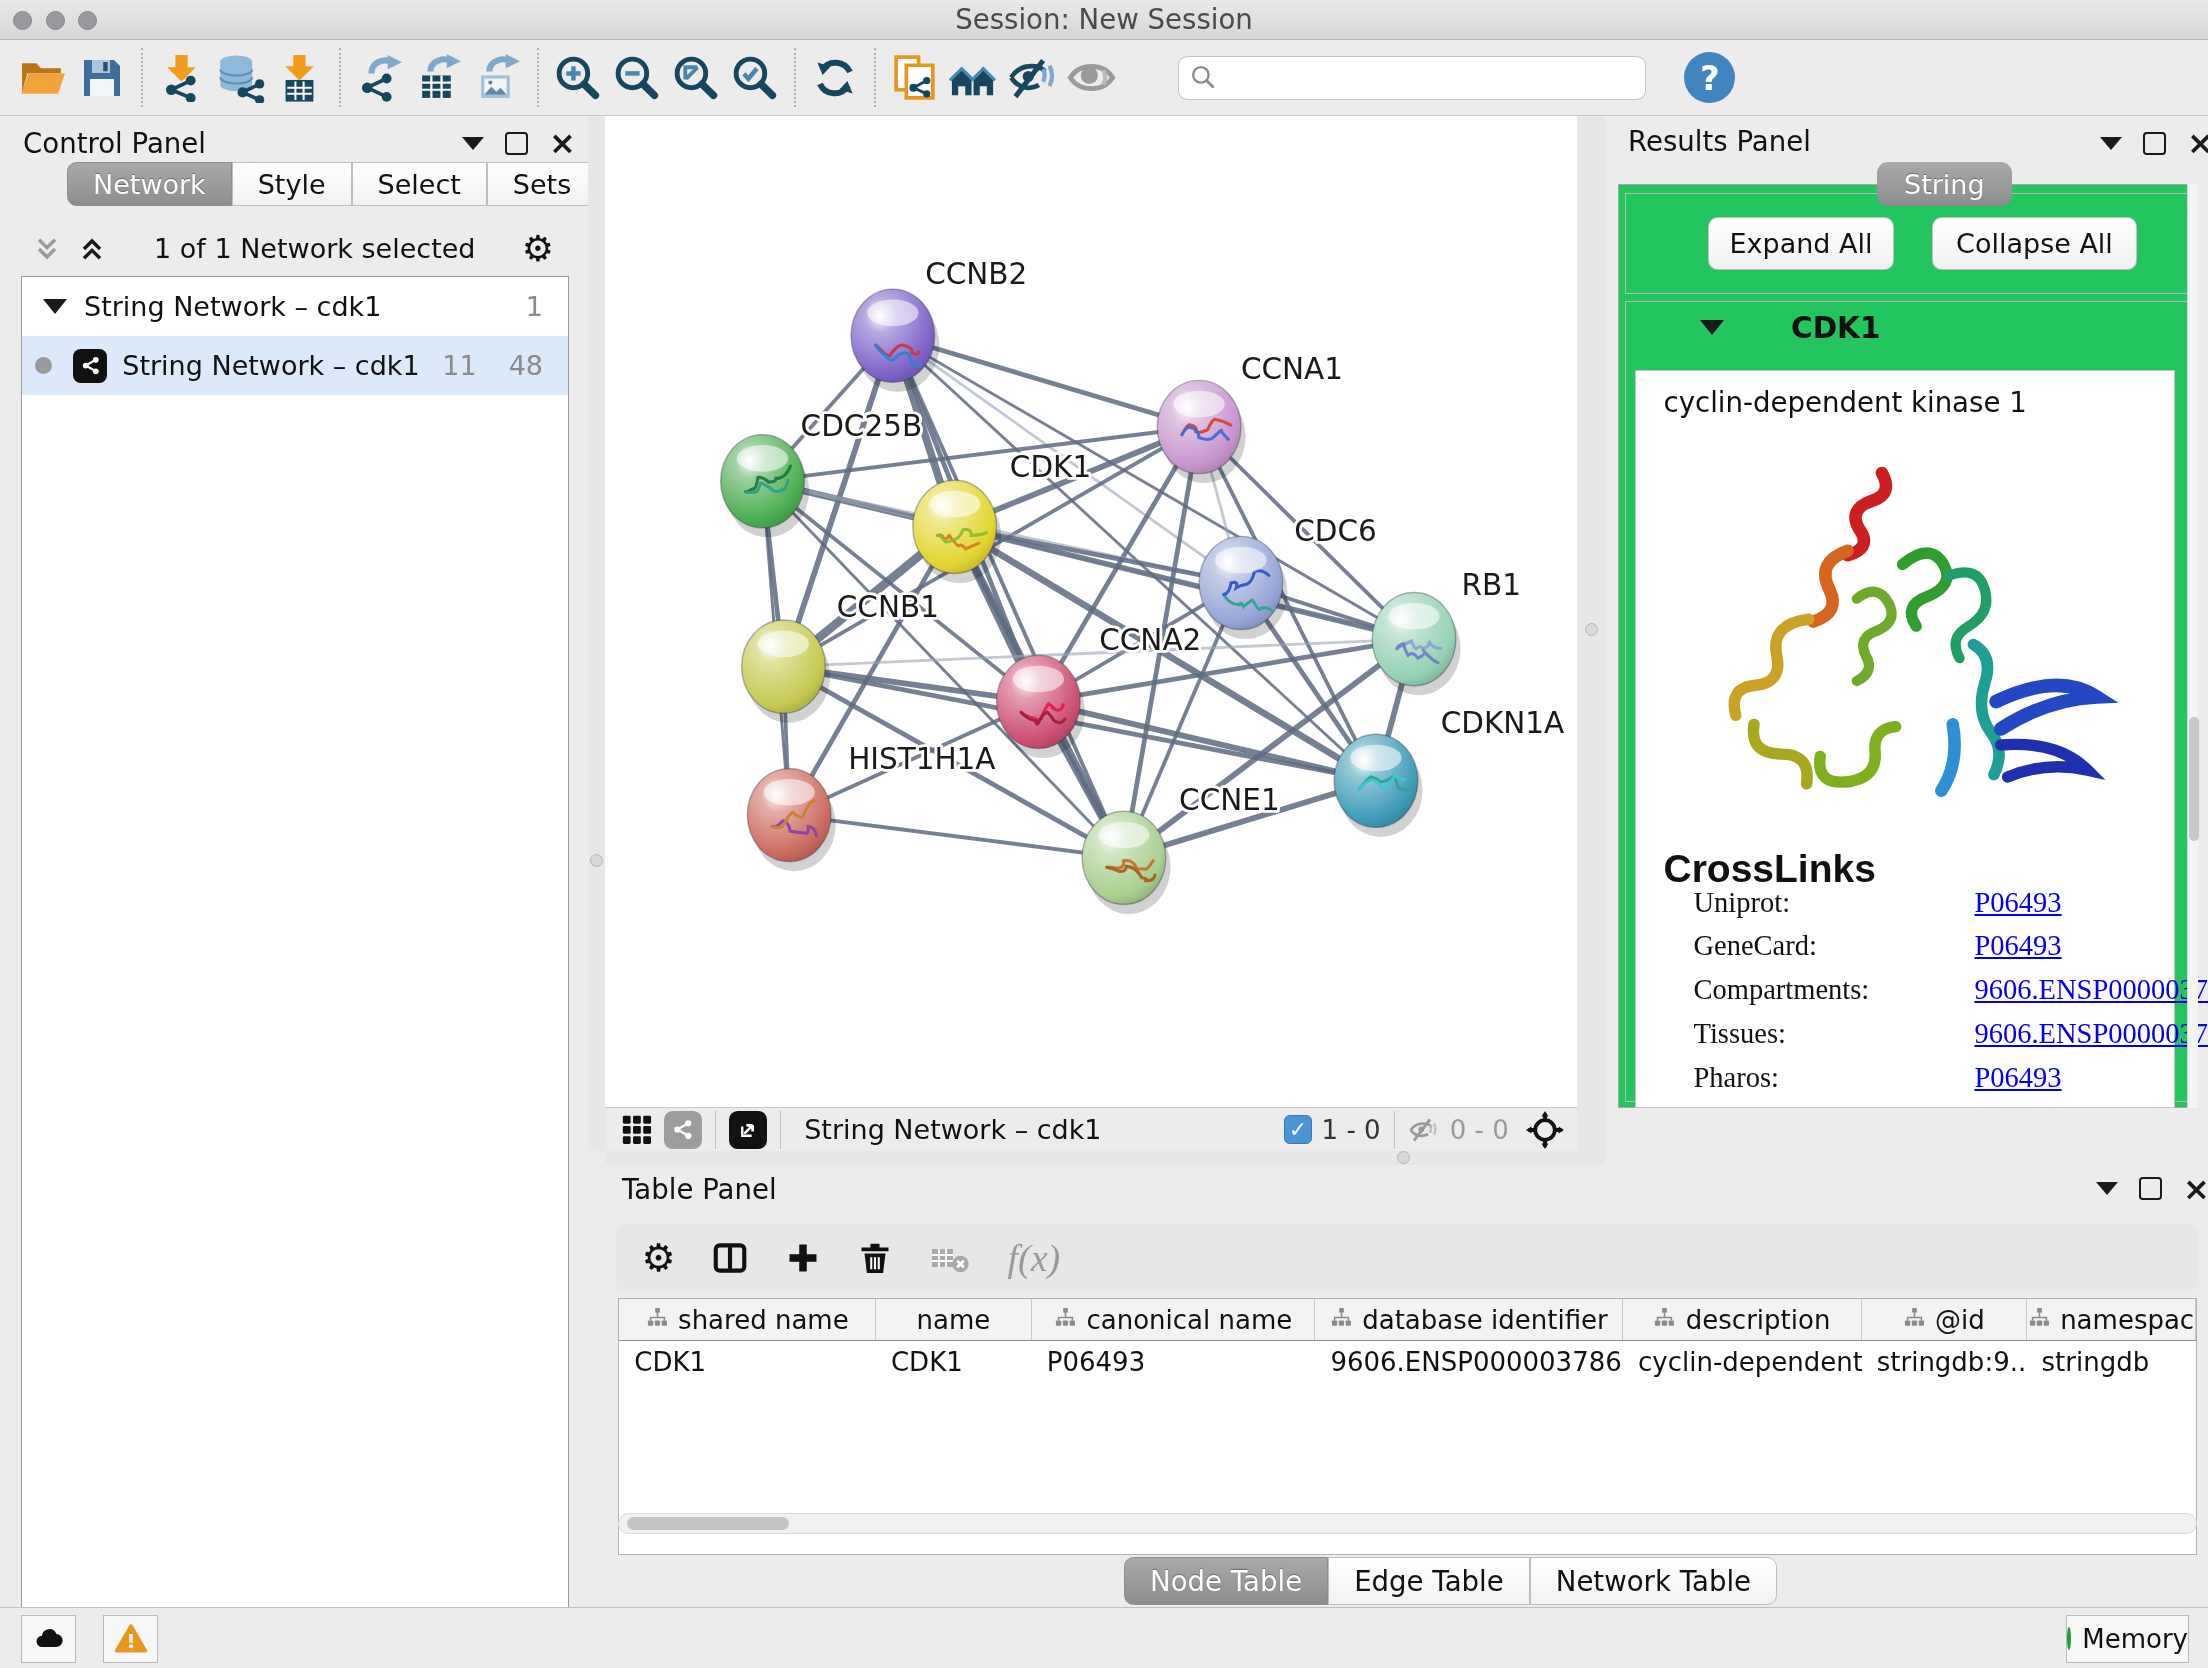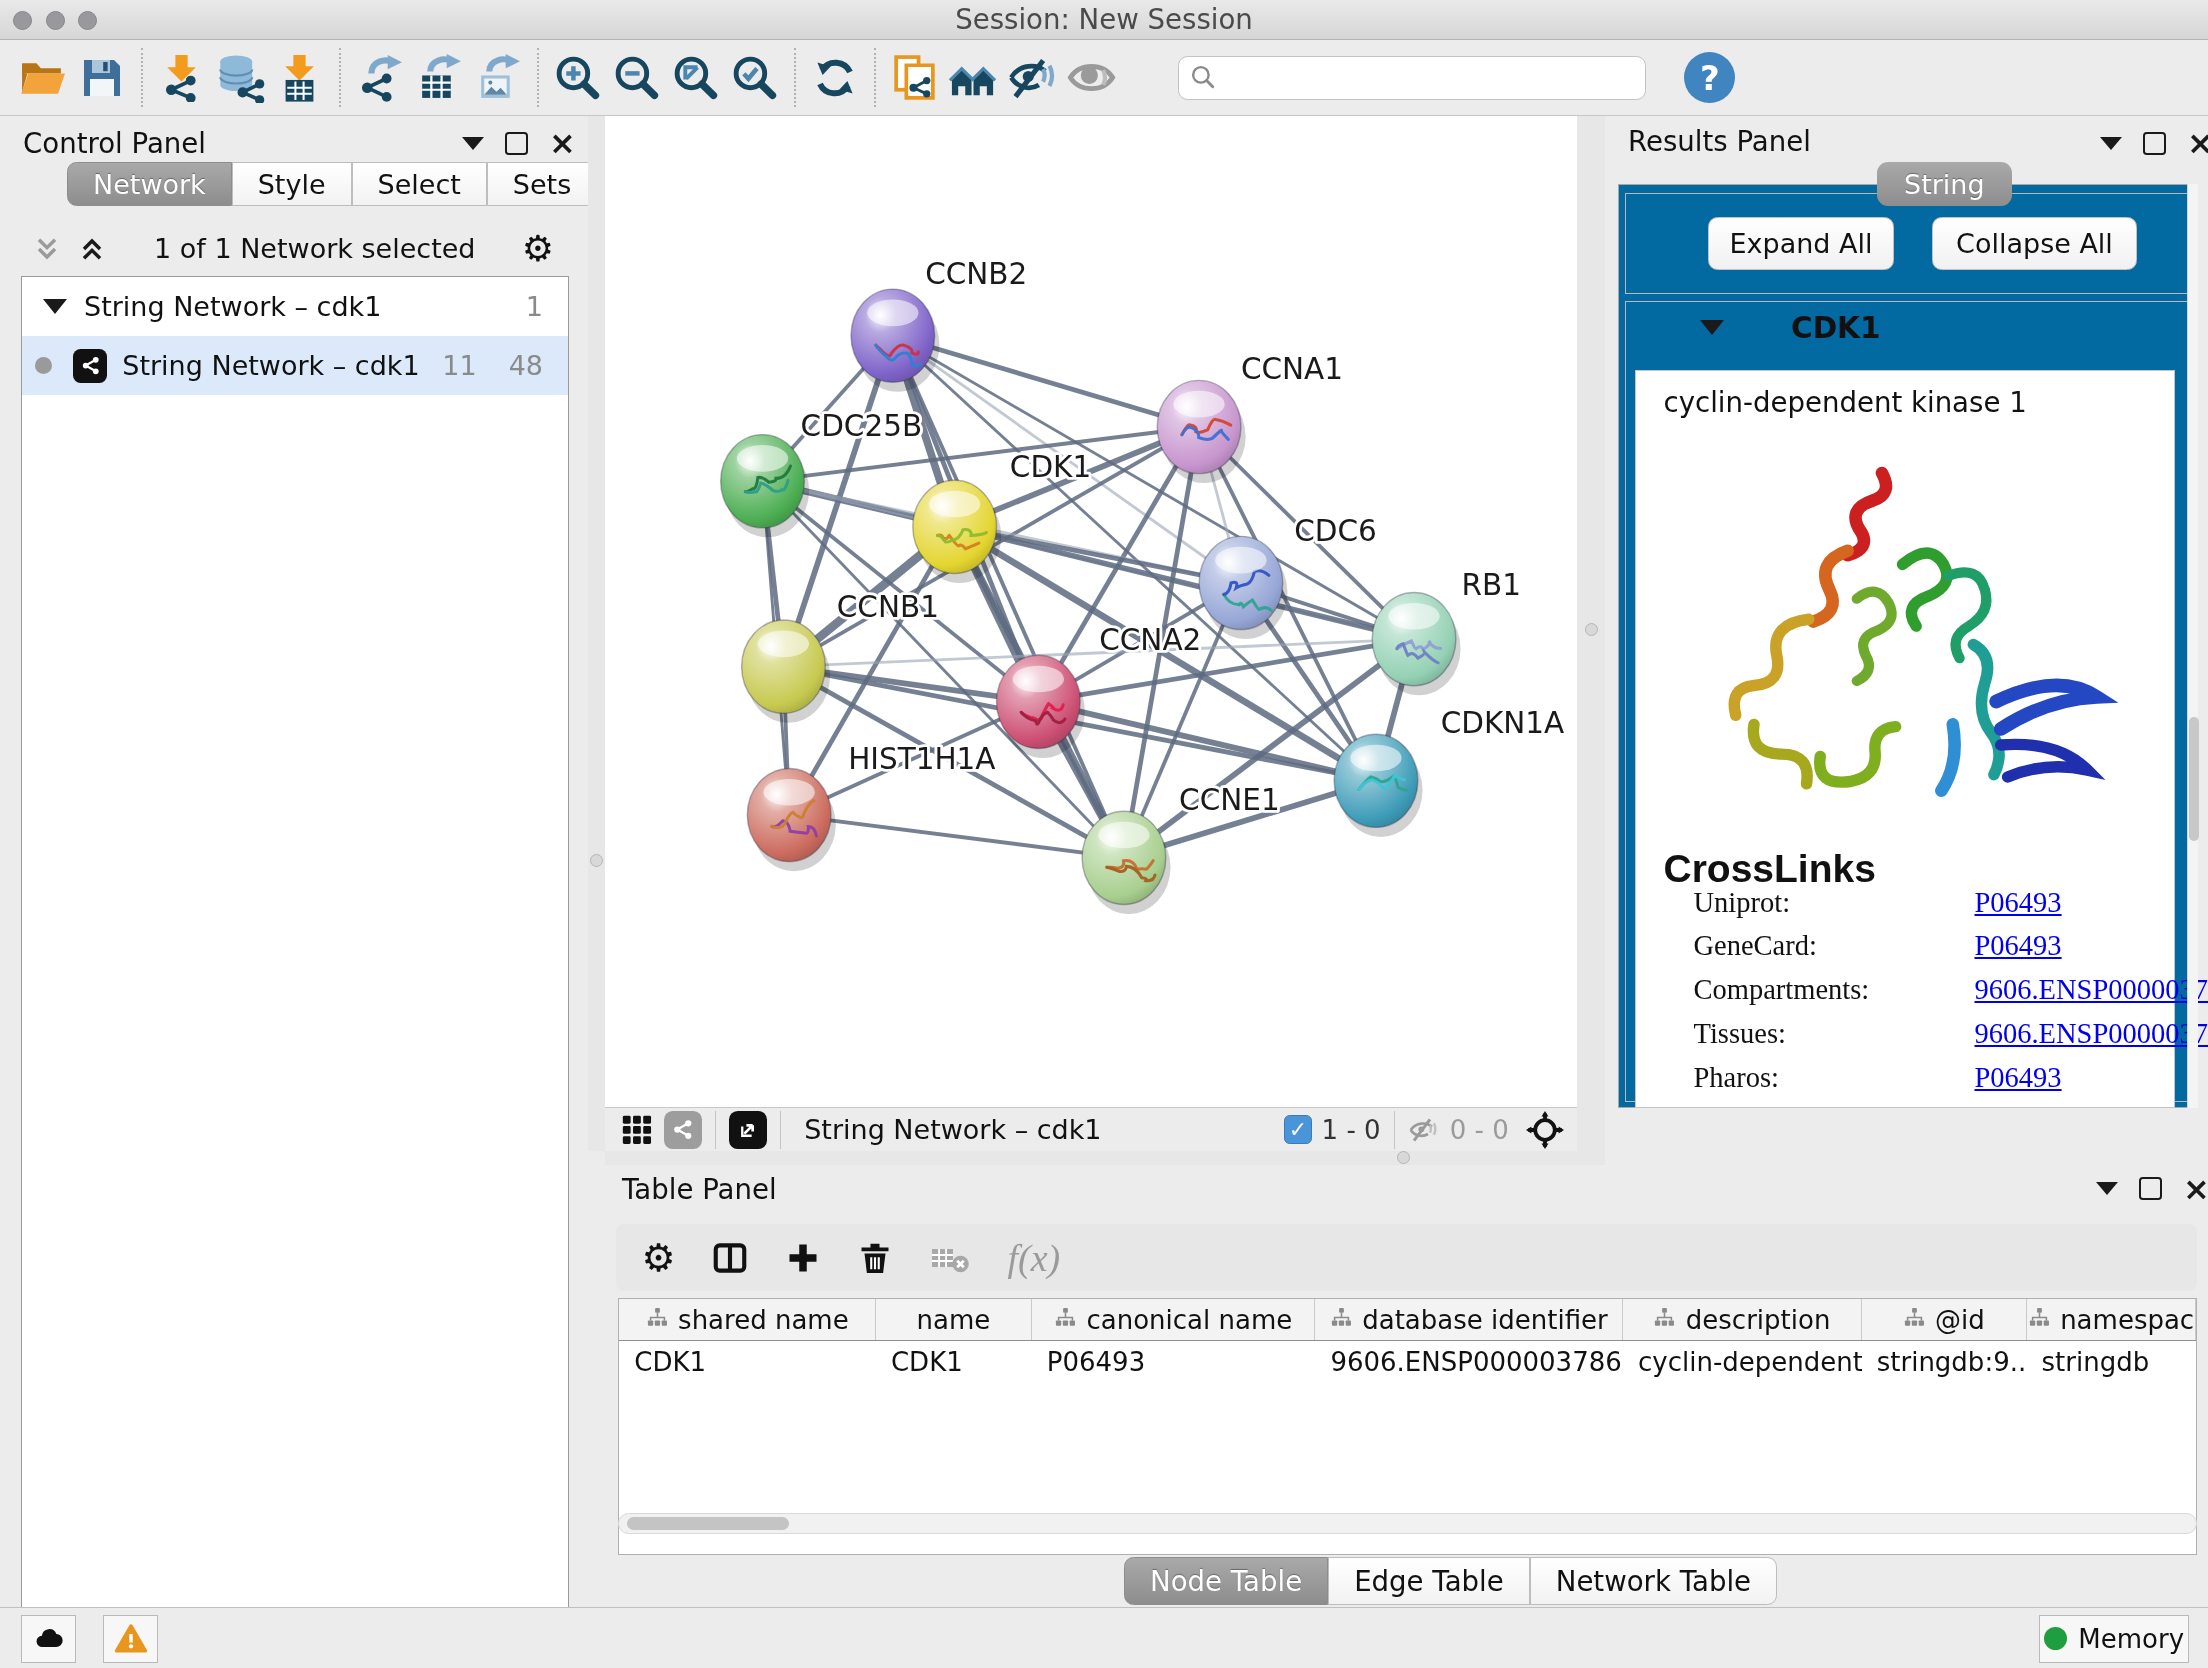--- a/index.html
+++ b/index.html
@@ -56,21 +56,21 @@
   #vt-title { font-size:27px; margin-left:9.5px; }
   .vt-num { font-size:26px; color:#333; margin-left:9.5px; }
   .vt-num.dim { color:#9a9a9a; }
   .chipbtn { width:38px; height:38px; border-radius:8.6px; display:flex; align-items:center; justify-content:center; }
   #vt-check { width:28.5px; height:28.5px; background:#4a94d8; border:1px solid #3a7ab8; border-radius:5.7px; color:#fff; font-size:22px; display:flex; align-items:center; justify-content:center; }
 
   
   #results-panel { left:1605px; top:116px; width:603px; height:1049px; background:#ececec; }
   #rp-title { left:23px; top:9px; }
   #rp-tab { left:272px; top:46px; height:44px; padding:0 27px; background:linear-gradient(#a9a9a9,#8d8d8d); color:#fff; font-size:27px; display:flex; align-items:center; border-radius:11px; text-shadow:0 -1px 1px rgba(0,0,0,.35); z-index:2; }
-  #rp-box { left:13.3px; top:68px; width:578px; height:924px; border:1.9px solid #a8a8a8; background:#0369a1; }
+  #rp-box { left:13.3px; top:68px; width:578px; height:924px; border:1.9px solid #a8a8a8; background:#22c55e; }
   #rp-expand-box { left:5.7px; top:7.6px; width:563px; height:101px; border:1.9px solid #b8b8b8; }
   .rp-btn { position:absolute; top:23px; height:53px; background:linear-gradient(#ffffff,#f1f1f1); border:1.9px solid #c2c2c2; border-radius:9.5px; font-size:27px; display:flex; align-items:center; justify-content:center; }
   #rp-section { left:5.7px; top:116px; width:563px; height:801px; border:1.9px solid #b8b8b8; }
   #rp-sec-head { left:0; top:0; width:100%; height:51px; display:flex; align-items:center; }
   #rp-gene { font-size:29.5px; font-weight:bold; margin-left:67px; }
   #rp-inner { left:9.5px; top:68px; width:540px; height:738px; background:#fff; border:1px solid #c4c4c4; }
   #rp-desc { left:27px; top:15px; font-size:27.6px; }
   #rp-xl-title { left:27px; top:476px; font-family:Liberation Sans, sans-serif; font-size:39px; font-weight:bold;text-align:right; }
   .xl-row { position:absolute; left:57px; font-family:"Liberation Serif","DejaVu Serif",serif; font-size:28.5px; }
   .xl-val { position:absolute; left:338px; font-family:"Liberation Serif","DejaVu Serif",serif; font-size:28.5px; color:#0000ee; text-decoration:underline; }
@@ -87,21 +87,21 @@
   #tp-row { display:flex; height:42px; background:#fff; }
   .td { font-size:26px; padding-left:15px; display:flex; align-items:center; overflow:hidden; white-space:nowrap; }
   #tp-body { height:171px; background:#fff; }
   #tp-hscroll { left:13.3px; top:348px; width:1579px; height:21px; background:#f1f1f1; border:1px solid #d9d9d9; border-radius:10.5px; }
   #tp-hthumb { left:7.6px; top:2.9px; width:162px; height:13.3px; background:#c4c4c4; border-radius:6.7px; }
   #tp-tabs { left:519px; top:392px; display:flex; height:48px; }
 
   
   #status-bar { left:0; top:1607px; width:2208px; height:61px; background:#ececec; border-top:1px solid #c0c0c0; }
   .sb-btn { position:absolute; top:6.7px; height:48px; background:#f7f7f7; border:1.9px solid #b9b9b9; display:flex; align-items:center; justify-content:center; }
-  #memory-btn { right:19px; width:150px; gap:11.4px; font-size:26px; }
+  #memory-btn { right:19px; width:123px; gap:11.4px; font-size:26px; }
   #mem-dot { width:23px; height:23px; border-radius:50%; }
 
   svg text.node-label { font-family:"DejaVu Sans","Liberation Sans",sans-serif; font-size:31px; fill:#1a1a1a; paint-order:stroke; stroke:#ffffff; stroke-width:6px; stroke-linejoin:round; }
 </style>
 </head>
 <body>
 
 <div id="titlebar" class="abs">
   <span class="tl-dot" style="left:13.3px"></span>
   <span class="tl-dot" style="left:46px"></span>

